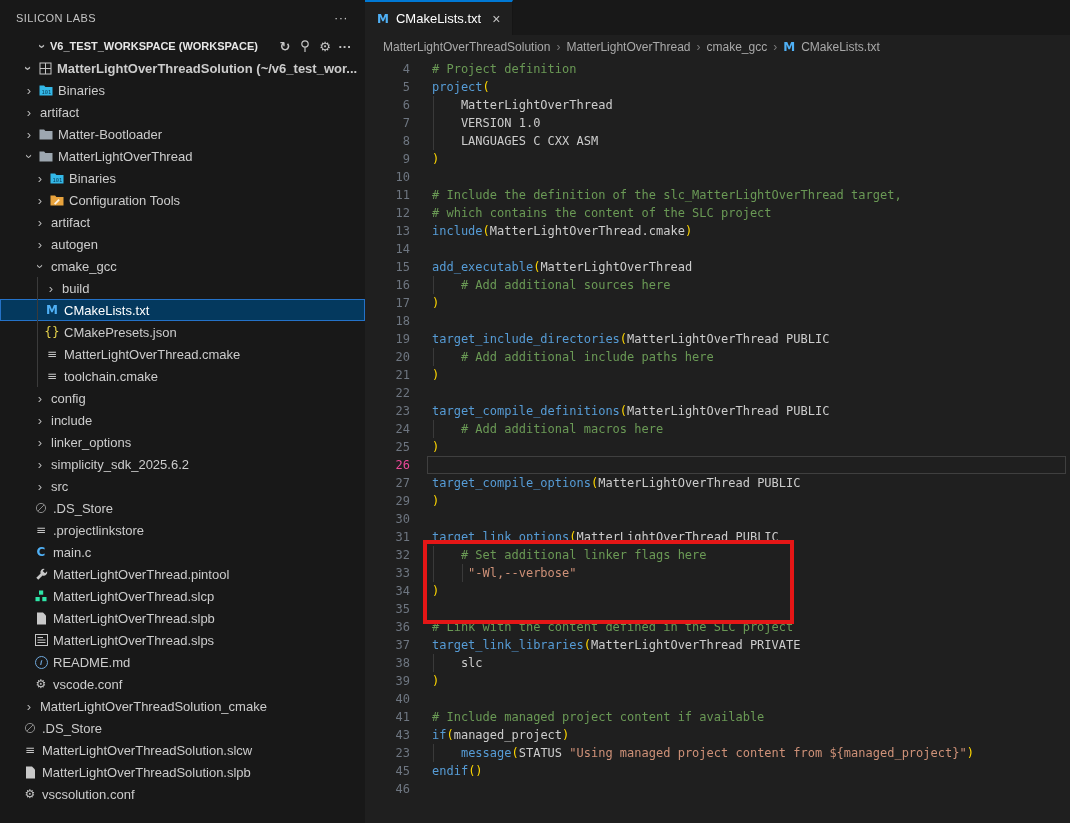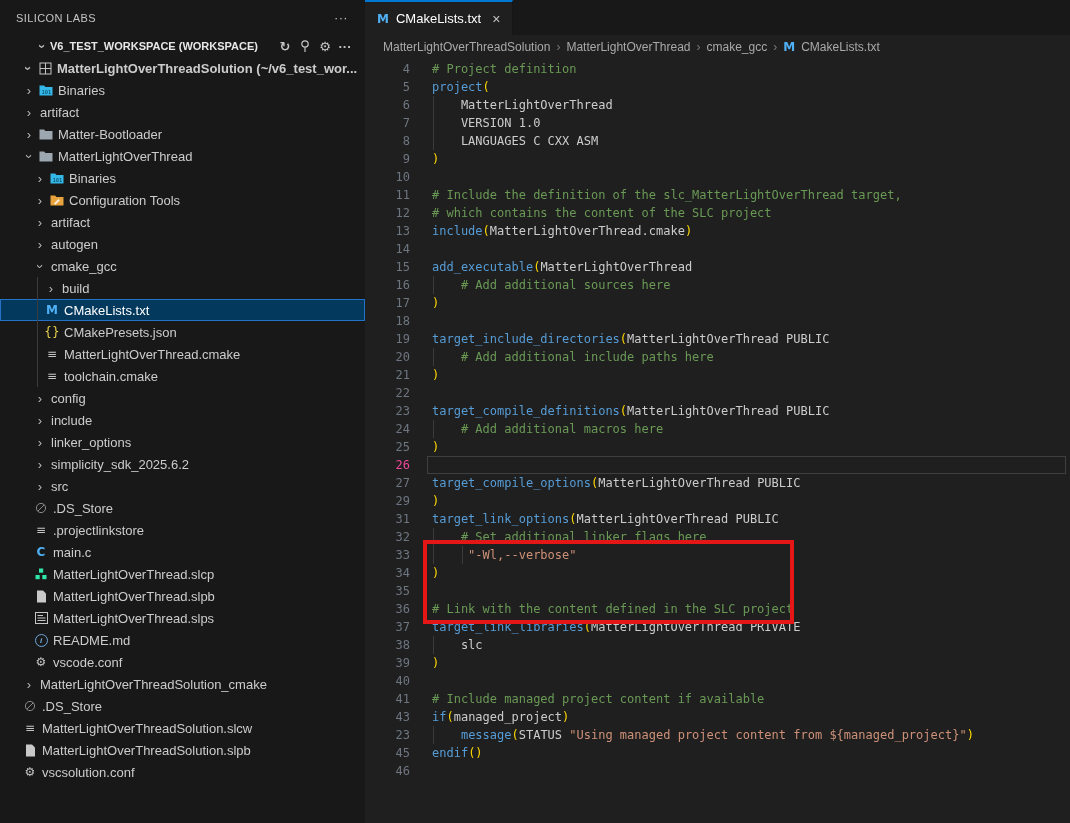--- a/index.html
+++ b/index.html
@@ -217,20 +217,28 @@
           <span class="ticon">
             <span class="glyph" style="color:#c5c5c5">≡</span>
           </span>
           <span class="tlabel">.projectlinkstore</span>
         </div>
         <div class="trow" style="padding-left: 32px;">
           <span class="ticon">
             <span class="glyph" style="color:#4fb0f5;font-weight:700">C</span>
           </span>
           <span class="tlabel">main.c</span>
+        </div>
+        <div class="trow" style="padding-left: 32px;">
+          <span class="ticon">
+            <svg width="13" height="13" viewBox="0 0 16 16">
+              <path fill="#c8c8c8" d="M14.9 4.1a4.2 4.2 0 0 1-5.6 5L4 14.4 1.6 12l5.3-5.3a4.2 4.2 0 0 1 5-5.6L9.4 3.6l3 3z"></path>
+            </svg>
+          </span>
+          <span class="tlabel">MatterLightOverThread.pintool</span>
         </div>
         <div class="trow" style="padding-left: 32px;">
           <span class="ticon">
             <svg width="12" height="12" viewBox="0 0 12 12">
               <rect x="4" y="0.5" width="4.2" height="4.2" fill="#2ee6a8"></rect>
               <rect x="0.5" y="7" width="4.2" height="4.2" fill="#2ee6a8"></rect>
               <rect x="7.3" y="7" width="4.2" height="4.2" fill="#2ee6a8"></rect>
             </svg>
           </span>
           <span class="tlabel">MatterLightOverThread.slcp</span>
@@ -339,20 +347,21 @@
         <div class="codeline"><span class="ln">19</span><span class="lc"><span class="seg-k">target_include_directories</span><span class="seg-p">(</span><span class="seg-t">MatterLightOverThread PUBLIC</span></span></div>
         <div class="codeline"><span class="ln">20</span><span class="lc"><span class="seg-c">    # Add additional include paths here</span></span><i class="guide" style="left: 68px;"></i></div>
         <div class="codeline"><span class="ln">21</span><span class="lc"><span class="seg-p">)</span></span></div>
         <div class="codeline"><span class="ln">22</span><span class="lc"></span></div>
         <div class="codeline"><span class="ln">23</span><span class="lc"><span class="seg-k">target_compile_definitions</span><span class="seg-p">(</span><span class="seg-t">MatterLightOverThread PUBLIC</span></span></div>
         <div class="codeline"><span class="ln">24</span><span class="lc"><span class="seg-c">    # Add additional macros here</span></span><i class="guide" style="left: 68px;"></i></div>
         <div class="codeline"><span class="ln">25</span><span class="lc"><span class="seg-p">)</span></span></div>
         <div class="codeline cur"><span class="ln">26</span><span class="lc"></span><i class="curbox"></i></div>
         <div class="codeline"><span class="ln">27</span><span class="lc"><span class="seg-k">target_compile_options</span><span class="seg-p">(</span><span class="seg-t">MatterLightOverThread PUBLIC</span></span></div>
         <div class="codeline"><span class="ln">29</span><span class="lc"><span class="seg-p">)</span></span></div>
+        <div class="codeline"><span class="ln">30</span><span class="lc"></span></div>
         <div class="codeline"><span class="ln">31</span><span class="lc"><span class="seg-k">target_link_options</span><span class="seg-p">(</span><span class="seg-t">MatterLightOverThread PUBLIC</span></span></div>
         <div class="codeline"><span class="ln">32</span><span class="lc"><span class="seg-c">    # Set additional linker flags here</span></span><i class="guide" style="left: 68px;"></i></div>
         <div class="codeline"><span class="ln">33</span><span class="lc"><span class="seg-s">     "-Wl,--verbose"</span></span><i class="guide" style="left: 68px;"></i><i class="guide" style="left: 96.88px;"></i></div>
         <div class="codeline"><span class="ln">34</span><span class="lc"><span class="seg-p">)</span></span></div>
         <div class="codeline"><span class="ln">35</span><span class="lc"></span></div>
         <div class="codeline"><span class="ln">36</span><span class="lc"><span class="seg-c"># Link with the content defined in the SLC project</span></span></div>
         <div class="codeline"><span class="ln">37</span><span class="lc"><span class="seg-k">target_link_libraries</span><span class="seg-p">(</span><span class="seg-t">MatterLightOverThread PRIVATE</span></span></div>
         <div class="codeline"><span class="ln">38</span><span class="lc"><span class="seg-t">    slc</span></span><i class="guide" style="left: 68px;"></i></div>
         <div class="codeline"><span class="ln">39</span><span class="lc"><span class="seg-p">)</span></span></div>
         <div class="codeline"><span class="ln">40</span><span class="lc"></span></div>

